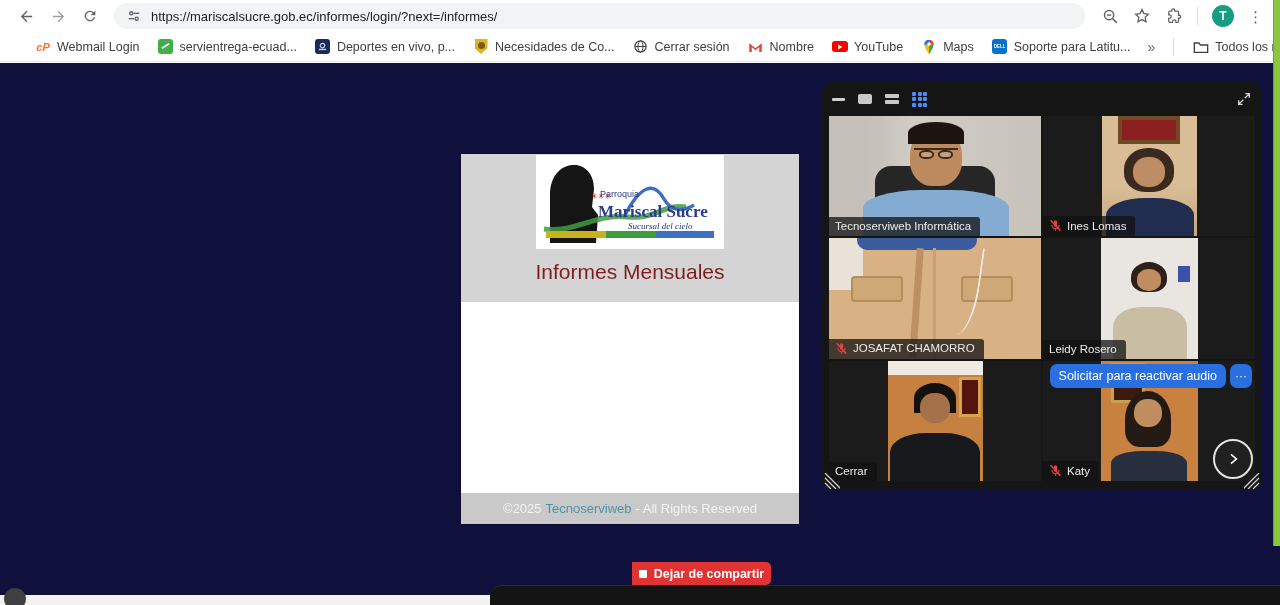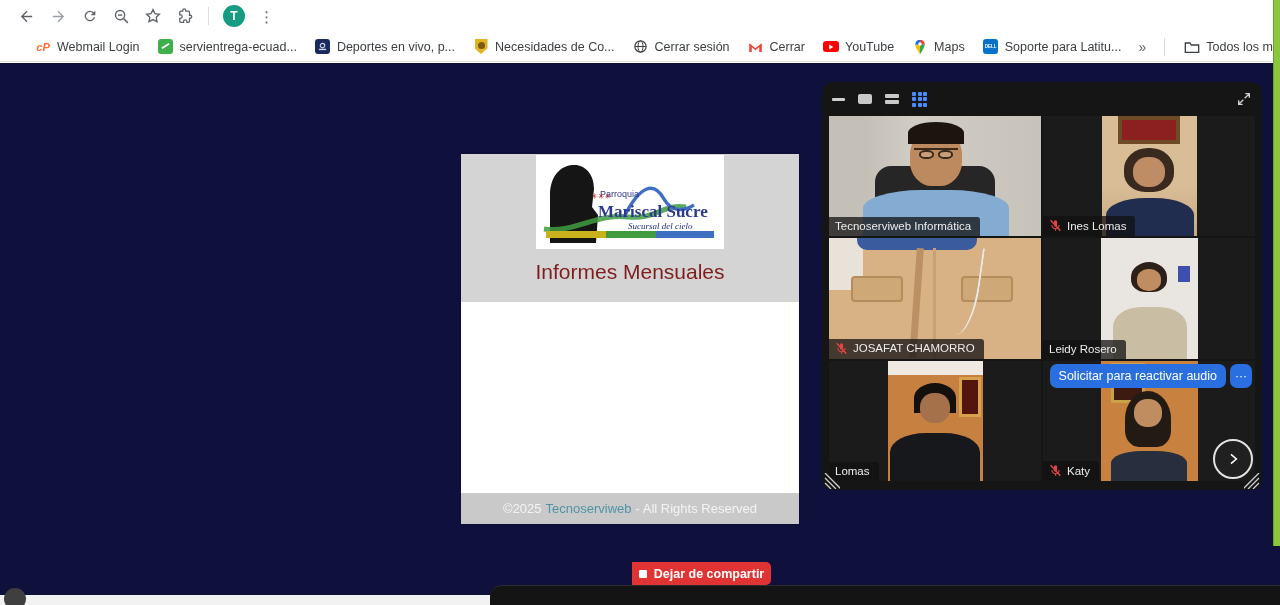--- a/index.html
+++ b/index.html
@@ -132,20 +132,29 @@
     <div class="navbtn">
       <svg width="17" height="17" viewBox="0 0 24 24">
           <path d="M4 13h12.2l-5.6 5.6L12 20l8-8-8-8-1.4 1.4 5.6 5.6H4z" fill="#9aa0a6"></path>
         </svg>
     </div>
     <div class="navbtn">
       <svg width="16" height="16" viewBox="0 0 24 24">
           <path d="M17.65 6.35A8 8 0 1 0 19.7 14h-2.1a6 6 0 1 1-1.4-6.2L13 11h7V4z" fill="#5f6368"></path>
         </svg>
     </div>
+    <div class="omnibox">
+      <svg width="16" height="16" viewBox="0 0 24 24">
+          <circle cx="8" cy="8" r="2.4" fill="none" stroke="#5f6368" stroke-width="2"></circle>
+          <line x1="12" y1="8" x2="20" y2="8" stroke="#5f6368" stroke-width="2"></line>
+          <circle cx="16" cy="16" r="2.4" fill="none" stroke="#5f6368" stroke-width="2"></circle>
+          <line x1="4" y1="16" x2="12" y2="16" stroke="#5f6368" stroke-width="2"></line>
+        </svg>
+      <span class="url">https://mariscalsucre.gob.ec/informes/login/?next=/informes/</span>
+    </div>
     <div class="rightgrp">
       <svg width="17" height="17" viewBox="0 0 24 24">
           <circle cx="10" cy="10" r="6.5" fill="none" stroke="#5f6368" stroke-width="2"></circle>
           <line x1="7" y1="10" x2="13" y2="10" stroke="#5f6368" stroke-width="2"></line>
           <line x1="15" y1="15" x2="21" y2="21" stroke="#5f6368" stroke-width="2"></line>
         </svg>
       <svg width="18" height="18" viewBox="0 0 24 24">
           <path d="M12 3.5l2.6 5.3 5.9.9-4.2 4.1 1 5.8L12 16.8l-5.3 2.8 1-5.8-4.2-4.1 5.9-.9z" fill="none" stroke="#5f6368" stroke-width="1.8"></path>
         </svg>
       <svg width="18" height="18" viewBox="0 0 24 24">
@@ -207,21 +216,21 @@
         </span>
       <span>Cerrar sesión</span>
     </div>
     <div class="bm">
       <span class="fav">
           <svg width="15" height="12" viewBox="0 0 24 18">
             <path d="M2 17V4l10 8L22 4v13h-4V9l-6 5-6-5v8z" fill="#ea4335"></path>
             <path d="M2 4l10 8L22 4" fill="none" stroke="#ea4335" stroke-width="2"></path>
           </svg>
         </span>
-      <span>Cerrar</span>
+      <span>Nombre</span>
     </div>
     <div class="bm">
       <span class="fav">
           <span class="sq" style="background:#ff0000;width:16px;height:11px;border-radius:3px">
             <svg width="6" height="6" viewBox="0 0 10 10">
               <path d="M2 1l7 4-7 4z" fill="#fff"></path>
             </svg>
           </span>
         </span>
       <span>YouTube</span>
@@ -398,21 +407,21 @@
       <div class="tile active">
         <div class="vid">
             <div class="vwin sc-aud">
           <div class="frameA"></div>
               <div class="hair"></div>
               <div class="face"></div>
               <div class="torso"></div>
         </div>
           </div>
         <div class="nameplate">
-          <span>Lomas</span>
+          <span>Cerrar</span>
         </div>
       </div>
 
       <div class="tile">
         <div class="vid">
             <div class="vwin sc-katy">
           <div class="frameK"></div>
               <div class="hair"></div>
               <div class="face"></div>
               <div class="torso"></div>

